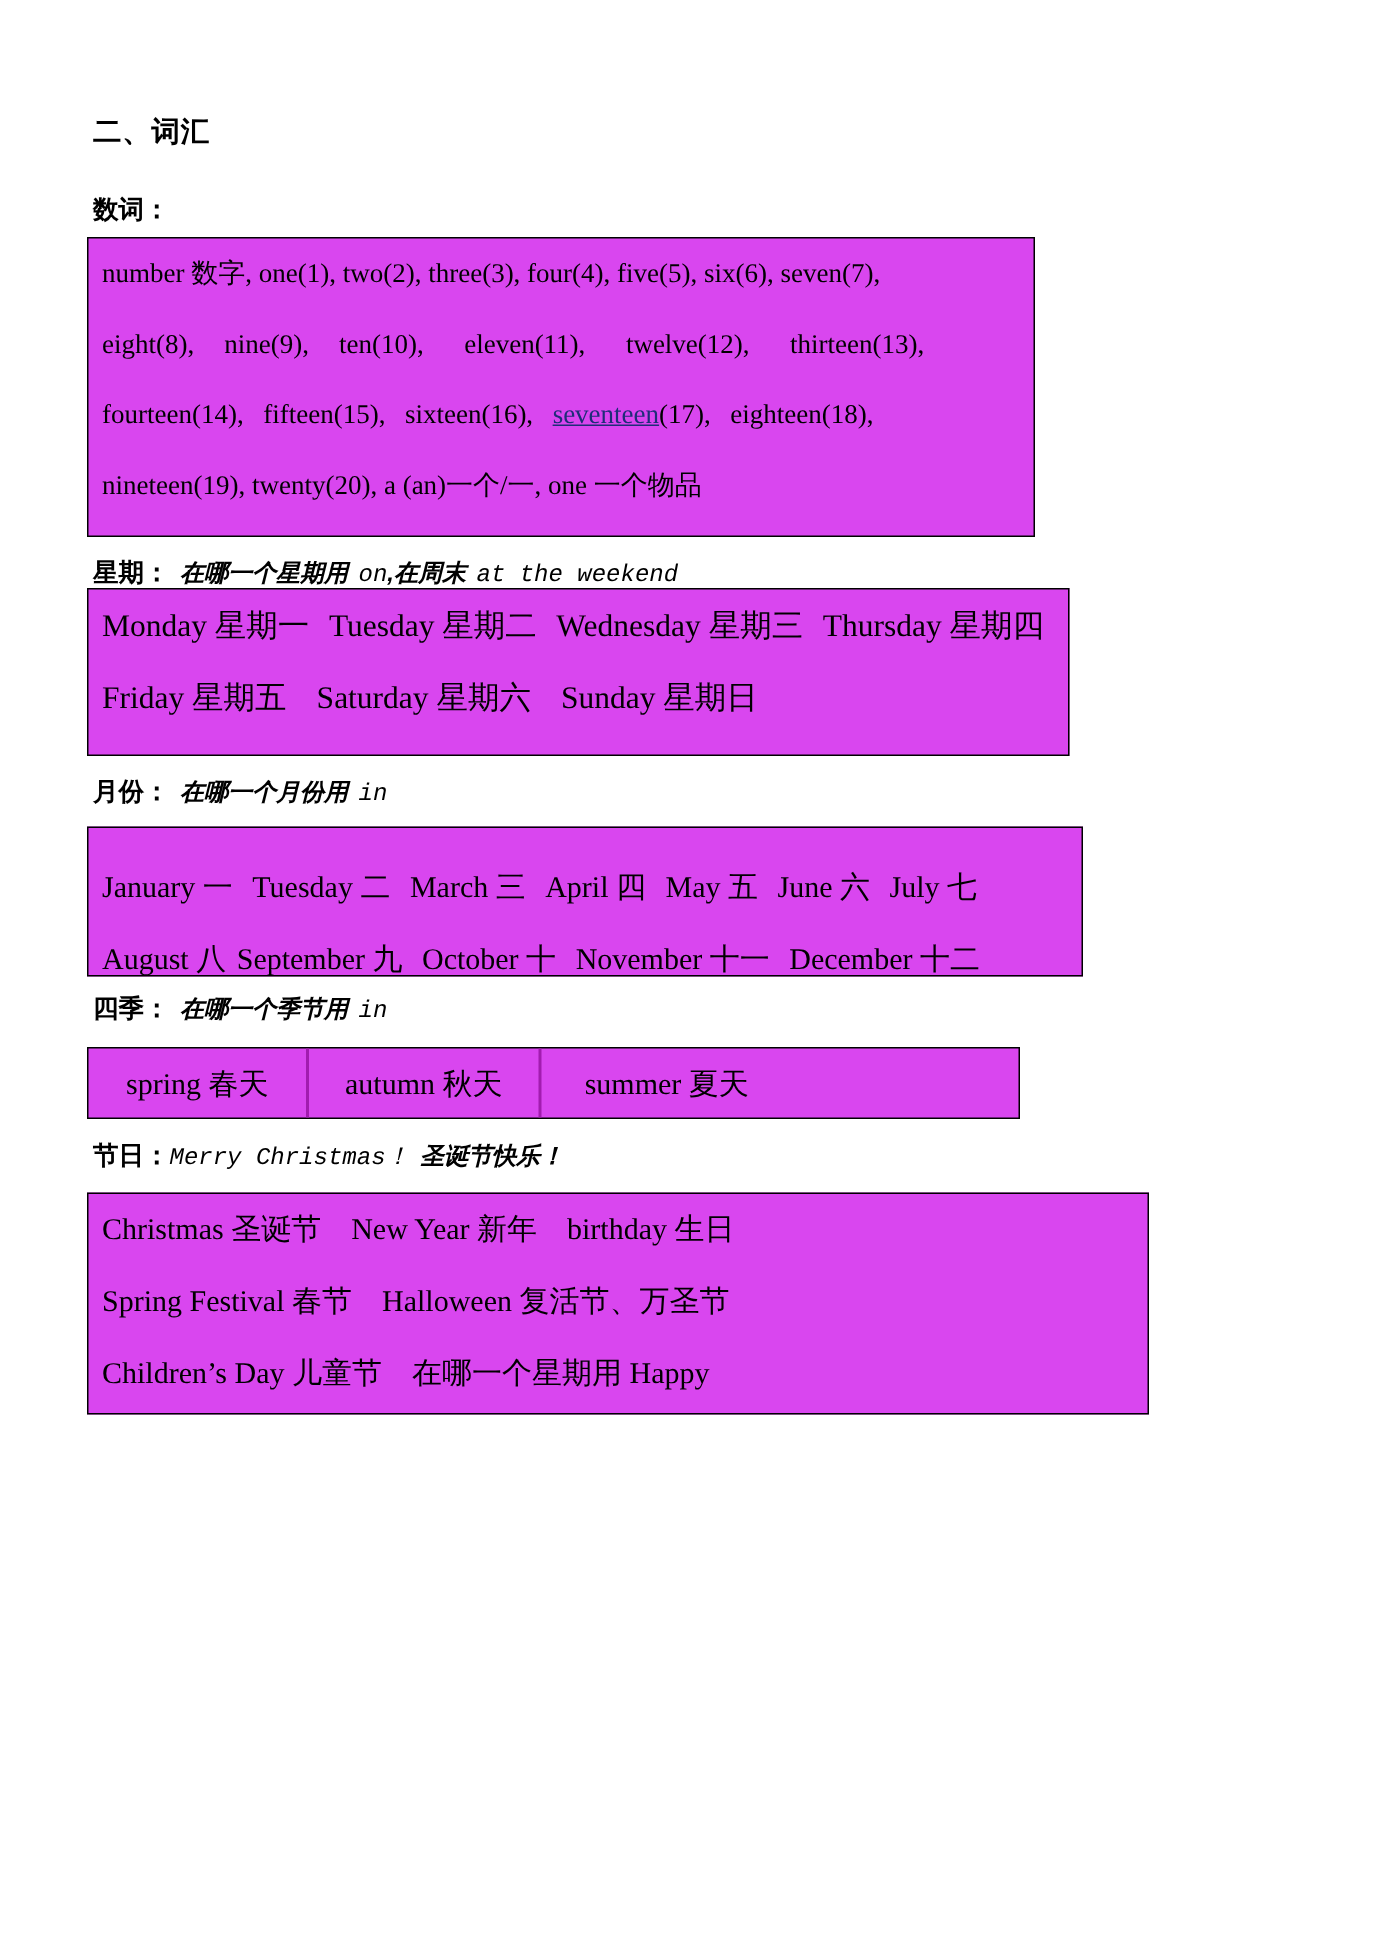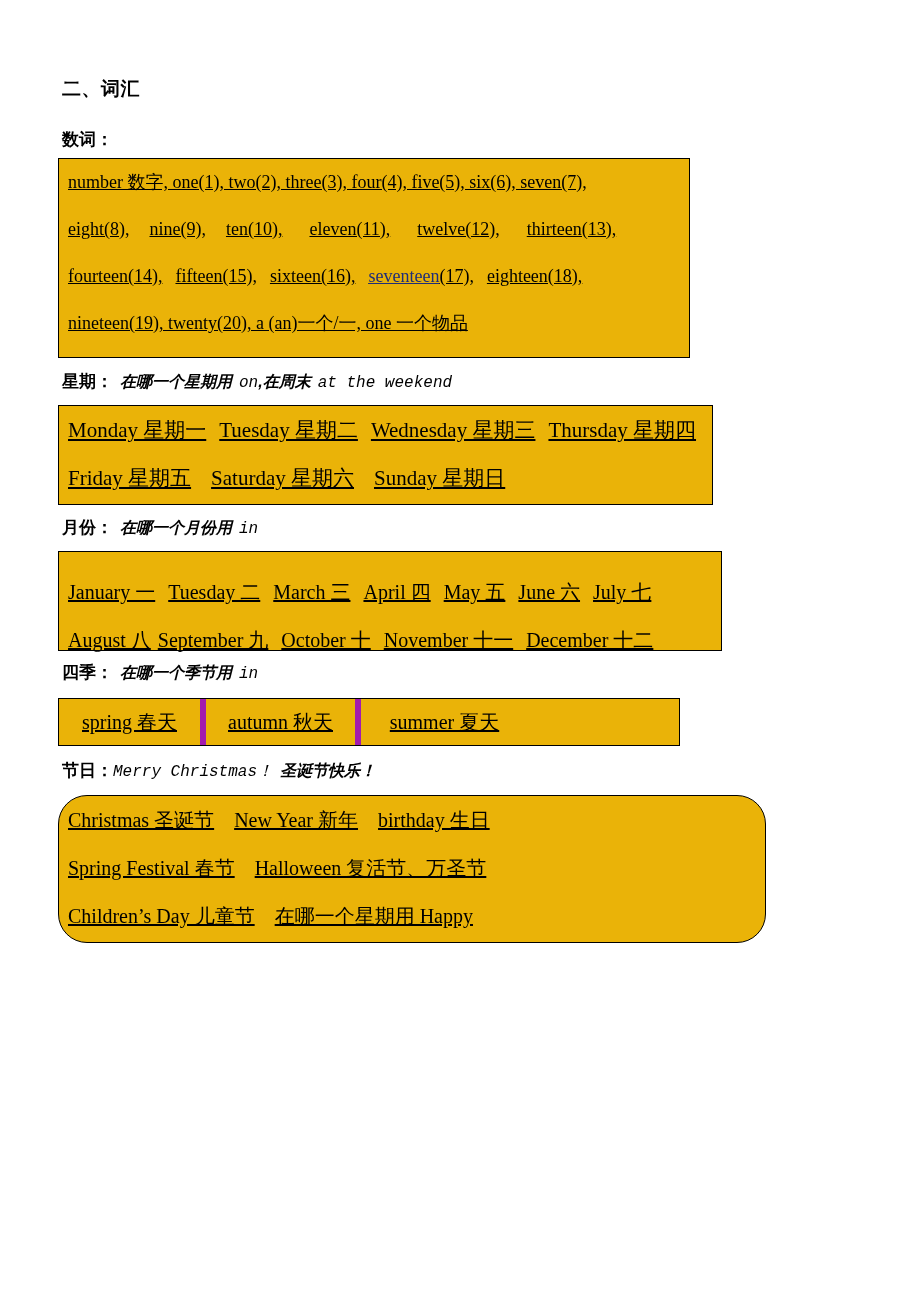--- a/index.html
+++ b/index.html
@@ -54,22 +54,21 @@
     font-family: Liberation Mono, monospace;
     font-style: italic;
     font-size: 16px;
   }
 
   
   .box {
     position: absolute;
     border: 1px solid #000000;
     box-sizing: border-box;
-    background: #eab308;
-    text-decoration: underline;
+    background: #d946ef;
   }
   .box .line {
     font-family: "Liberation Serif", "DejaVu Serif", serif;
     white-space: nowrap;
     color: #000000;
   }
 
   
   #numbers-box {
     padding: 0 9px;
@@ -93,40 +92,39 @@
     padding: 16px 9px;
   }
   #months-box .line {
     font-size: 20px;
     height: 48px;
     line-height: 48px;
   }
 
   #festivals-box {
     padding: 0 9px;
-    border-radius: 29px;
   }
   #festivals-box .line {
     font-size: 20px;
     height: 48px;
     line-height: 48px;
   }
 
   
   #seasons-box {
     display: flex;
     align-items: stretch;
   }
   #seasons-box .cell {
     display: flex;
     align-items: center;
     justify-content: center;
     font-family: "Liberation Serif", "DejaVu Serif", serif;
     font-size: 20px;
-    border-right: 6px solid #a21caf;
+    border-right: 2px solid #a21caf;
     box-sizing: border-box;
     white-space: nowrap;
   }
   #seasons-box .cell:last-child {
     border-right: none;
   }
 
   
   .hyperlink {
     color: #1f2d79;
@@ -162,21 +160,21 @@
     </div>
     <div class="line">
       <span>nineteen(19), twenty(20), a (an)一个/一, one 一个物品</span>
     </div>
   </div>
 
   <div class="subheading" style="left:62px; top:372px;">
     <span class="lbl">星期：</span><span class="sp-s"></span><span class="note-cn">在哪一个星期用</span><span class="sp-s"></span><span class="note-en">on</span><span class="note-cn">,在周末</span><span class="sp-s"></span><span class="note-en">at the weekend</span>
   </div>
 
-  <div class="box" id="weekdays-box" style="left:58px; top:405px; width:655px; height:100px;">
+  <div class="box" id="weekdays-box" style="left:58px; top:392px; width:655px; height:112px;">
     <div class="line">
       <span>Monday 星期一</span><span class="sp-m"></span><span>Tuesday 星期二</span><span class="sp-m"></span><span>Wednesday 星期三</span><span class="sp-m"></span><span>Thursday 星期四</span>
     </div>
     <div class="line">
       <span>Friday 星期五</span><span class="sp-l"></span><span>Saturday 星期六</span><span class="sp-l"></span><span>Sunday 星期日</span>
     </div>
   </div>
 
   <div class="subheading" style="left:62px; top:518px;">
     <span class="lbl">月份：</span><span class="sp-s"></span><span class="note-cn">在哪一个月份用</span><span class="sp-s"></span><span class="note-en">in</span>

